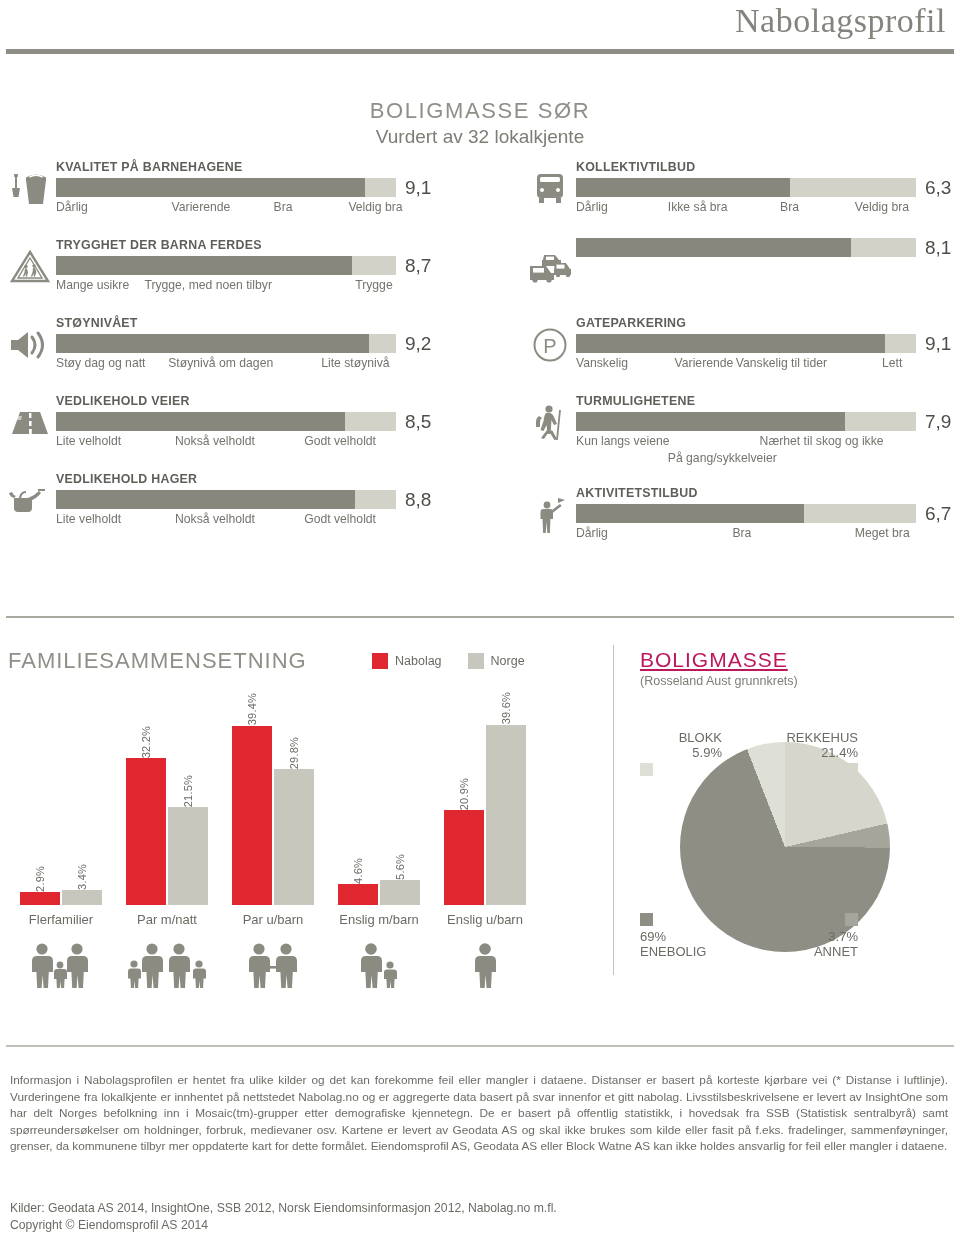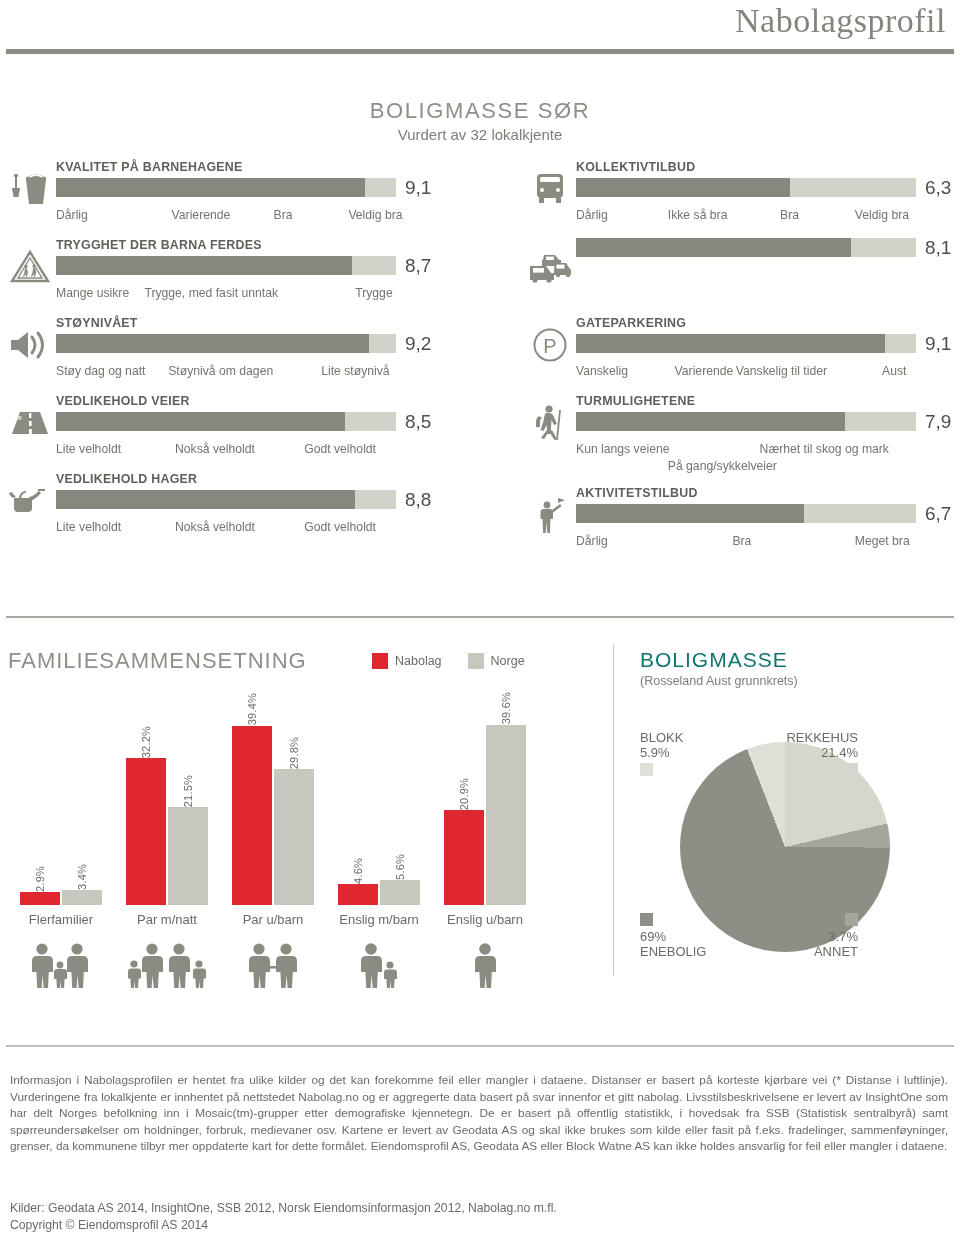--- a/index.html
+++ b/index.html
@@ -32,21 +32,21 @@
     position: absolute;
     left: 0; right: 0; top: 98px;
     text-align: center;
   }
   #neigh-name {
     font-size: 22px;
     color: #8f8f88;
     letter-spacing: 1.6px;
   }
   #neigh-sub {
-    font-size: 15px;
+    font-size: 19px;
     color: #7d7d76;
     margin-top: 2px;
   }
 
   
   .ratings-col { position: absolute; top: 160px; }
   #ratings-left  { left: 8px;  width: 400px; }
   #ratings-right { left: 528px; width: 400px; }
 
   .rating-row {
@@ -90,21 +90,21 @@
   }
   .bar-score {
     font-size: 19px;
     color: #4e4e49;
     margin-left: 9px;
     line-height: 19px;
   }
   .scale {
     position: relative;
     height: 17px;
-    margin-top: 11px;
+    margin-top: 3px;
     font-size: 12.2px;
     color: #74746d;
   }
   .scale span {
     position: absolute;
     top: 0;
     white-space: nowrap;
   }
   .scale-2 { position: relative; height: 16px; font-size: 12.2px; color: #74746d; }
   .scale-2 span { position: absolute; top: 0; white-space: nowrap; }
@@ -200,22 +200,23 @@
     width: 106px;
     display: flex; align-items: flex-end; justify-content: center;
     height: 52px;
   }
 
   
   #bolig-title {
     position: absolute;
     left: 640px; top: 648px;
     font-size: 21px;
-    color: #0f766e;
+    color: #be185d;
     letter-spacing: 1px;
+    text-decoration: underline;
   }
   #bolig-sub {
     position: absolute;
     left: 640px; top: 674px;
     font-size: 12.5px;
     color: #7d7d76;
   }
   #pie {
     position: absolute;
     left: 680px; top: 742px;
@@ -303,21 +304,21 @@
       <div class="rating-body">
         <div class="rating-title">TRYGGHET DER BARNA FERDES</div>
         <div class="bar-line">
           <div class="bar-track" style="width: 340px;">
             <div class="bar-fill" style="width: 87%;"></div>
           </div>
           <div class="bar-score">8,7</div>
         </div>
         <div class="scale">
           <span style="left: 0px;">Mange usikre</span>
-          <span style="left: 88.4px;">Trygge, med fasit unntak</span>
+          <span style="left: 88.4px;">Trygge, med noen tilbyr</span>
           <span style="left: 299.2px;">Trygge</span>
         </div>
       </div>
     </div>
     <div class="rating-row">
       <div class="rating-icon">
         <svg width="42" height="32" viewBox="0 0 42 32">
           <path d="M2 11 h7 L19 3 v26 L9 21 H2 z" fill="#8b8b82"></path>
           <path d="M23 8 q6 8 0 16" stroke="#8b8b82" stroke-width="3" fill="none" stroke-linecap="round"></path>
           <path d="M29 4 q9 12 0 24" stroke="#8b8b82" stroke-width="3" fill="none" stroke-linecap="round"></path>
@@ -457,21 +458,21 @@
         <div class="bar-line">
           <div class="bar-track" style="width: 340px;">
             <div class="bar-fill" style="width: 91%;"></div>
           </div>
           <div class="bar-score">9,1</div>
         </div>
         <div class="scale">
           <span style="left: 0px;">Vanskelig</span>
           <span style="left: 98.6px;">Varierende</span>
           <span style="left: 159.8px;">Vanskelig til tider</span>
-          <span style="left: 306px;">Aust</span>
+          <span style="left: 306px;">Lett</span>
         </div>
       </div>
     </div>
     <div class="rating-row tall">
       <div class="rating-icon">
         <svg width="40" height="38" viewBox="0 0 40 38">
           <g fill="#8b8b82">
             <circle cx="19" cy="5" r="3.6"></circle>
             <path d="M16 9 q6 -1 8 4 l3 7 -3 1 -2.5 -5 -1 14 -3 0 -1 -9 -3 6 -3 -1 3 -9 q1 -7 2.5 -8z"></path>
             <path d="M9 12 q-3 2 -3 6 l0 5 4 0 0 -5 q0 -3 2 -4z"></path>
@@ -484,21 +485,21 @@
       <div class="rating-body">
         <div class="rating-title">TURMULIGHETENE</div>
         <div class="bar-line">
           <div class="bar-track" style="width: 340px;">
             <div class="bar-fill" style="width: 79%;"></div>
           </div>
           <div class="bar-score">7,9</div>
         </div>
         <div class="scale">
           <span style="left: 0px;">Kun langs veiene</span>
-          <span style="left: 183.6px;">Nærhet til skog og mark</span>
+          <span style="left: 183.6px;">Nærhet til skog og ikke</span>
         </div>
         <div class="scale-2">
           <span style="left: 91.8px;">På gang/sykkelveier</span>
         </div>
       </div>
     </div>
     <div class="rating-row">
       <div class="rating-icon">
         <svg width="34" height="38" viewBox="0 0 34 38">
           <g fill="#8b8b82">
@@ -705,21 +706,21 @@
       <div>3.7%</div>
       <div>ANNET</div>
     </div>
     <div class="pie-lbl" style="left: 640px; top: 910px; text-align: left; width: 82px;">
       <div style="display: flex; justify-content: flex-start; margin: 3px 0px;">
         <div class="pie-sw" style="background: rgb(142, 142, 133);"></div>
       </div>
       <div>69%</div>
       <div>ENEBOLIG</div>
     </div>
-    <div class="pie-lbl" style="left: 640px; top: 730px; text-align: left; width: 82px;">
+    <div class="pie-lbl" style="left: 640px; top: 730px; text-align: right; width: 82px;">
       <div>BLOKK</div>
       <div>5.9%</div>
       <div style="display: flex; justify-content: flex-start; margin: 3px 0px;">
         <div class="pie-sw" style="background: rgb(222, 223, 214);"></div>
       </div>
     </div>
   </div>
 
 <div id="footer-rule"></div>
 <div id="footer-text">Informasjon i Nabolagsprofilen er hentet fra ulike kilder og det kan forekomme feil eller mangler i dataene. Distanser er basert på korteste kjørbare vei (* Distanse i luftlinje). Vurderingene fra lokalkjente er innhentet på nettstedet Nabolag.no og er aggregerte data basert på svar innenfor et gitt nabolag. Livsstilsbeskrivelsene er levert av InsightOne som har delt Norges befolkning inn i Mosaic(tm)-grupper etter demografiske kjennetegn. De er basert på offentlig statistikk, i hovedsak fra SSB (Statistisk sentralbyrå) samt spørreundersøkelser om holdninger, forbruk, medievaner osv. Kartene er levert av Geodata AS og skal ikke brukes som kilde eller fasit på f.eks. fradelinger, sammenføyninger, grenser, da kommunene tilbyr mer oppdaterte kart for dette formålet. Eiendomsprofil AS, Geodata AS eller Block Watne AS kan ikke holdes ansvarlig for feil eller mangler i dataene.</div>

